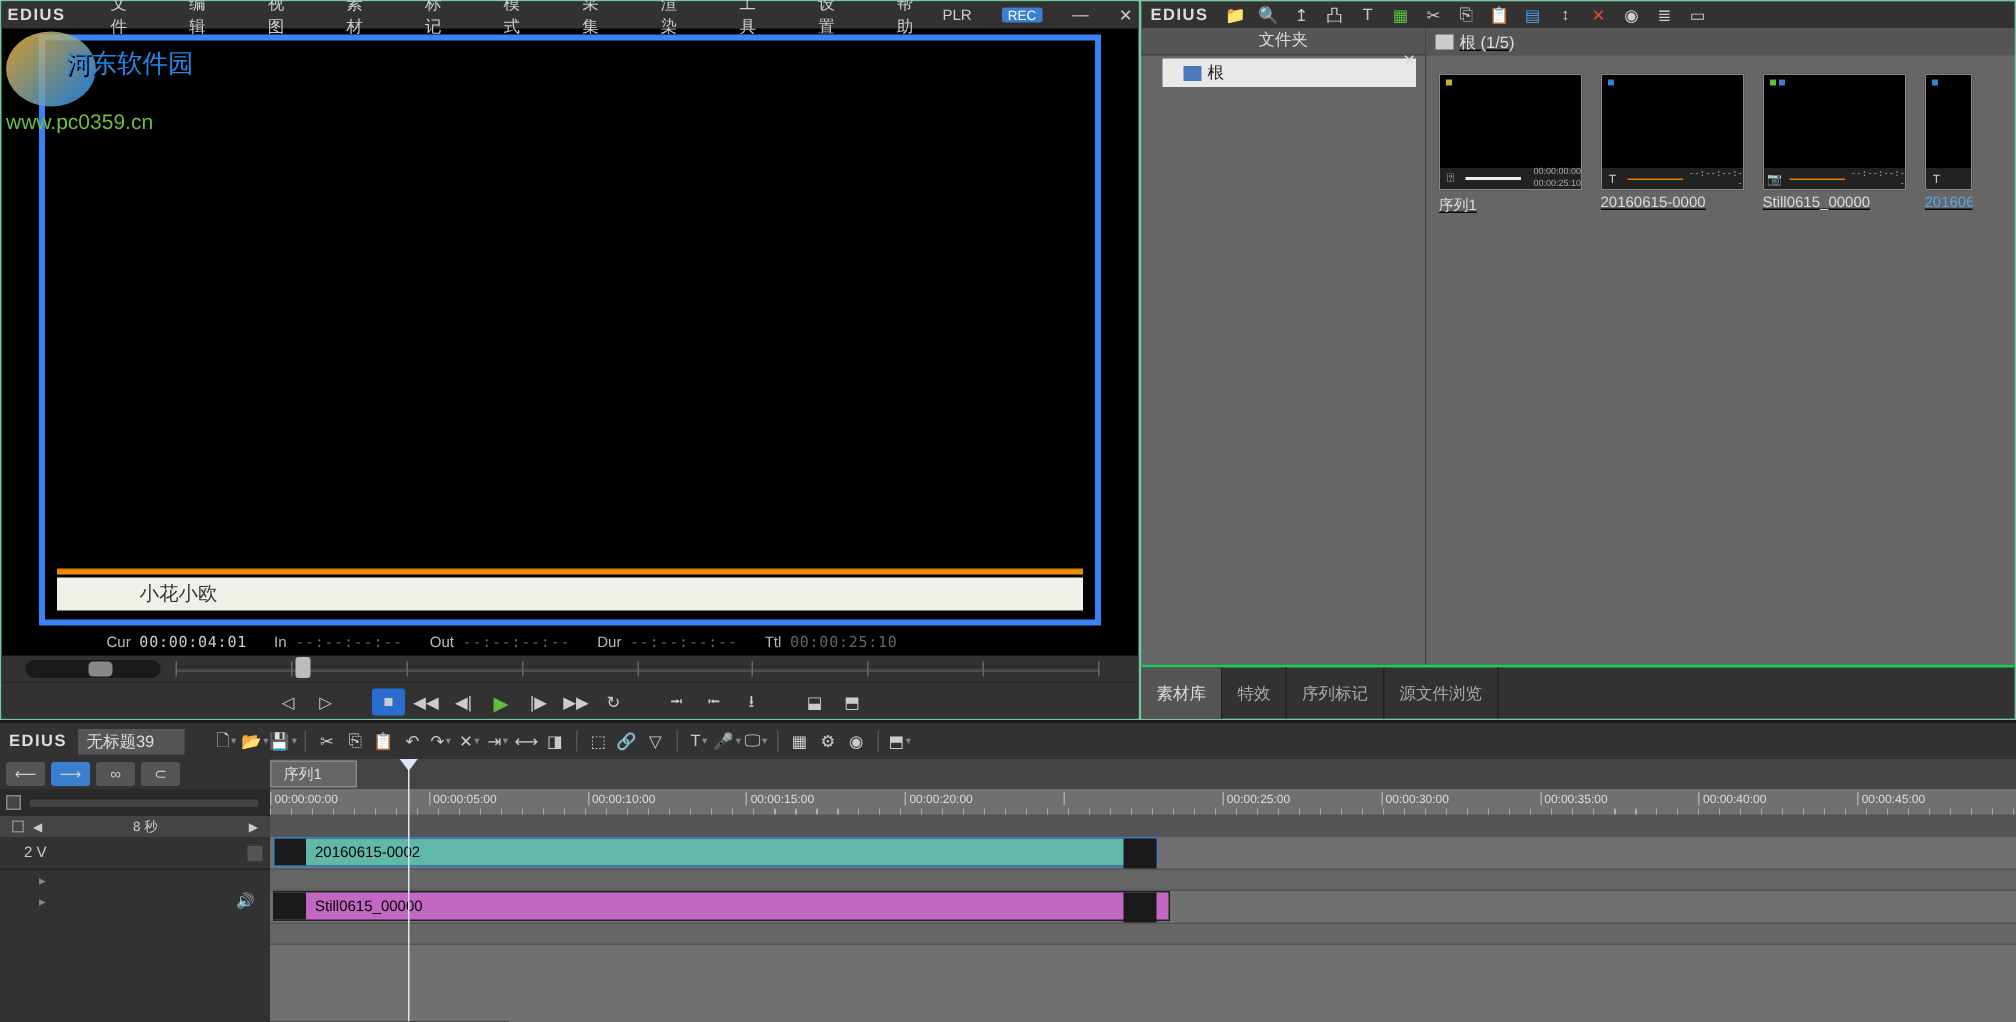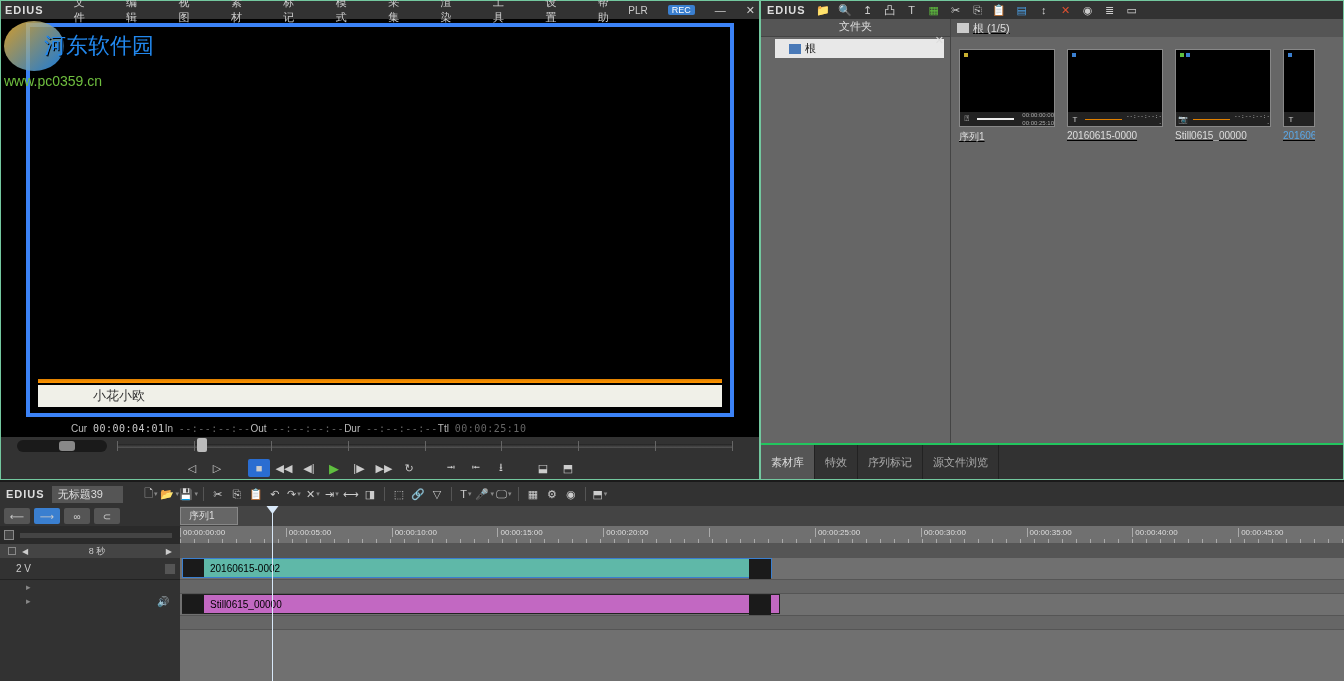--- a/index.html
+++ b/index.html
@@ -12,29 +12,29 @@
 
 .menu-bar { height: 18px; background: #323232; display: flex; align-items: center; padding: 0 4px; font-size: 11px; color: #ccc; }
 .menu-bar .logo { font-weight: bold; letter-spacing: 1px; margin-right: 8px; color: #ddd; }
 .menu-bar .menu-item { margin-right: 10px; cursor: pointer; margin-left: 22px; }
 .menu-bar .right-controls { margin-left: auto; display: flex; align-items: center; gap: 20px; }
 .menu-bar .plr { font-size: 10px; }
 .menu-bar .rec-box { background: #3a7fd0; color: #fff; padding: 0 4px; font-size: 9px; border-radius: 2px; }
 
 .watermark { position: absolute; top: 20px; left: 3px; z-index: 10; }
 .watermark-logo { width: 60px; height: 50px; border-radius: 50%; background: linear-gradient(135deg, #f7b733, #1e90ff); opacity: 0.85; position: relative; }
-.watermark-text { position: absolute; top: 10px; left: 40px; color: #2288ee; font-size: 22px; white-space: nowrap; text-shadow: 1px 1px #000; }
+.watermark-text { position: absolute; top: 10px; left: 40px; color: #2288ee; font-size: 17px; white-space: nowrap; text-shadow: 1px 1px #000; }
 .watermark-url { color: #6fbf3f; font-size: 14px; margin-top: 2px; }
 
 .preview-area { flex: 1; position: relative; margin: 4px 25px 2px 25px; border: 4px solid #3b82f6; background: #000; }
 .title-lower { position: absolute; bottom: 6px; left: 8px; right: 8px; }
 .title-orange-bar { height: 4px; background: linear-gradient(#e08000,#ff9500); margin-bottom: 2px; }
 .title-white-box { height: 22px; background: #f0f0e8; display: flex; align-items: center; padding-left: 55px; color: #333; font-size: 13px; }
 
-.timecode-row { height: 18px; display: flex; align-items: center; font-size: 10px; color: #ccc; padding: 0 70px; }
+.timecode-row { height: 18px; display: flex; align-items: center; font-size: 10px; color: #ccc; padding: 0 70px; gap: 18px; }
 .timecode-row .tc-label { color: #bbb; margin-right: 3px; }
 .timecode-row .tc-val { font-family: monospace; letter-spacing: 0.5px; }
 .timecode-row .tc-val.dim { color: #666; }
 
 .shuttle-bar { height: 18px; background: #323232; display: flex; align-items: center; padding: 0 16px; }
 .shuttle-left { width: 90px; height: 12px; background: #1a1a1a; border-radius: 6px; position: relative; }
 .shuttle-left::before { content: ""; position: absolute; left: 42px; top: 1px; width: 16px; height: 10px; background: #888; border-radius: 3px; }
 .shuttle-track { flex: 1; height: 4px; background: linear-gradient(#222,#555); margin: 0 10px; position: relative; }
 .shuttle-ticks { position: absolute; top: -3px; width: 100%; height: 10px; display: flex; justify-content: space-between; }
 .shuttle-ticks span { width: 1px; height: 10px; background: #666; }

